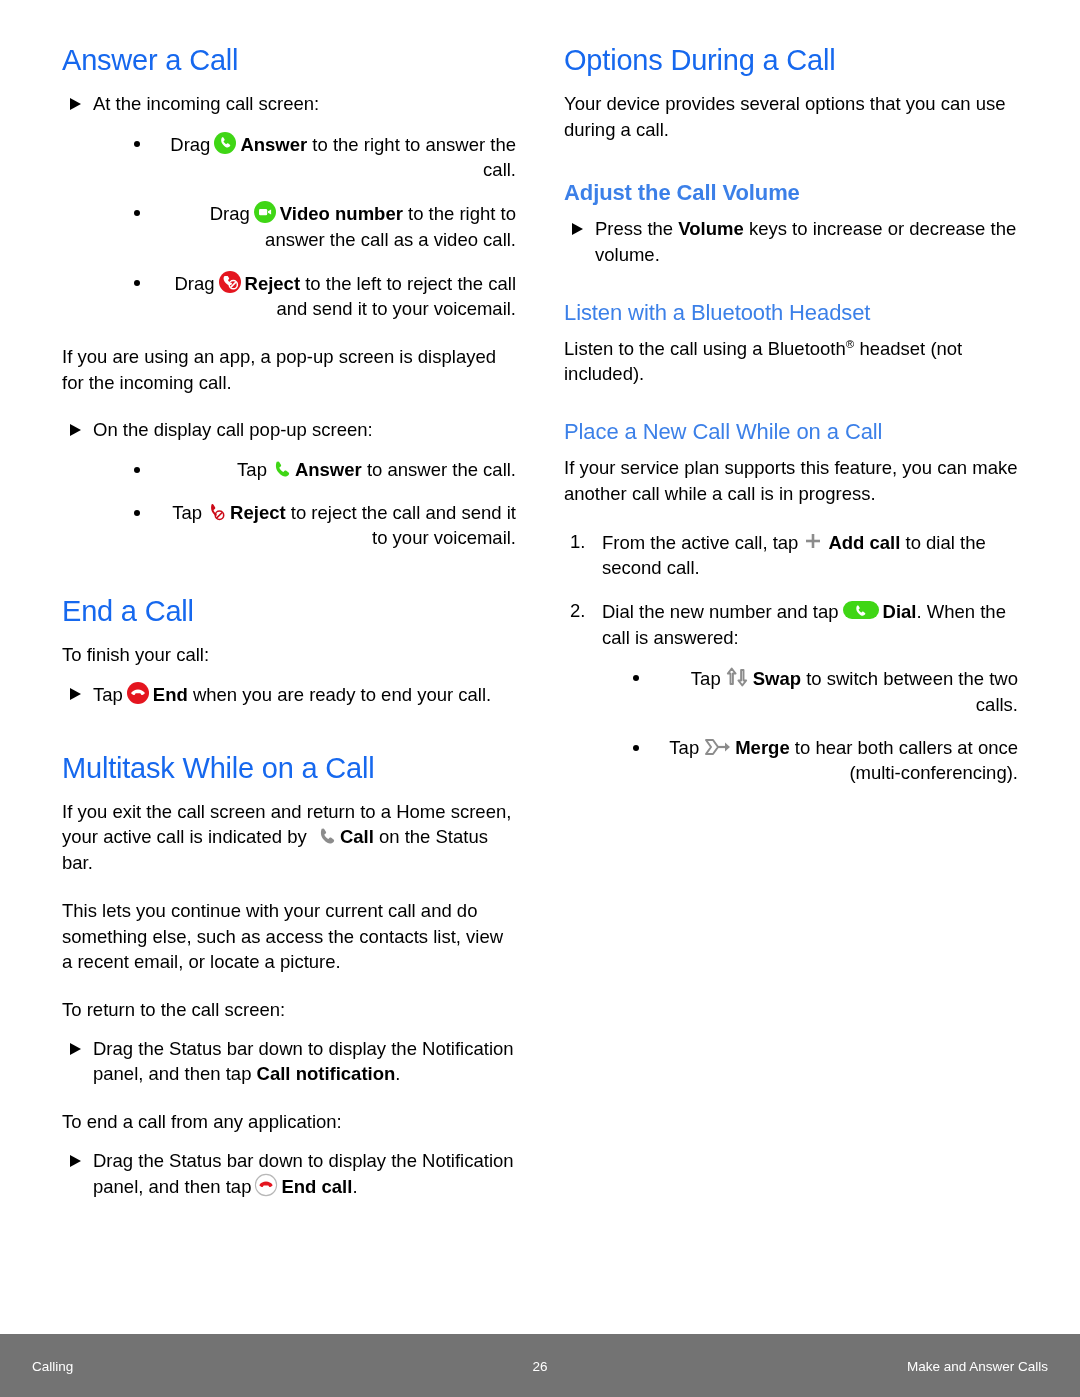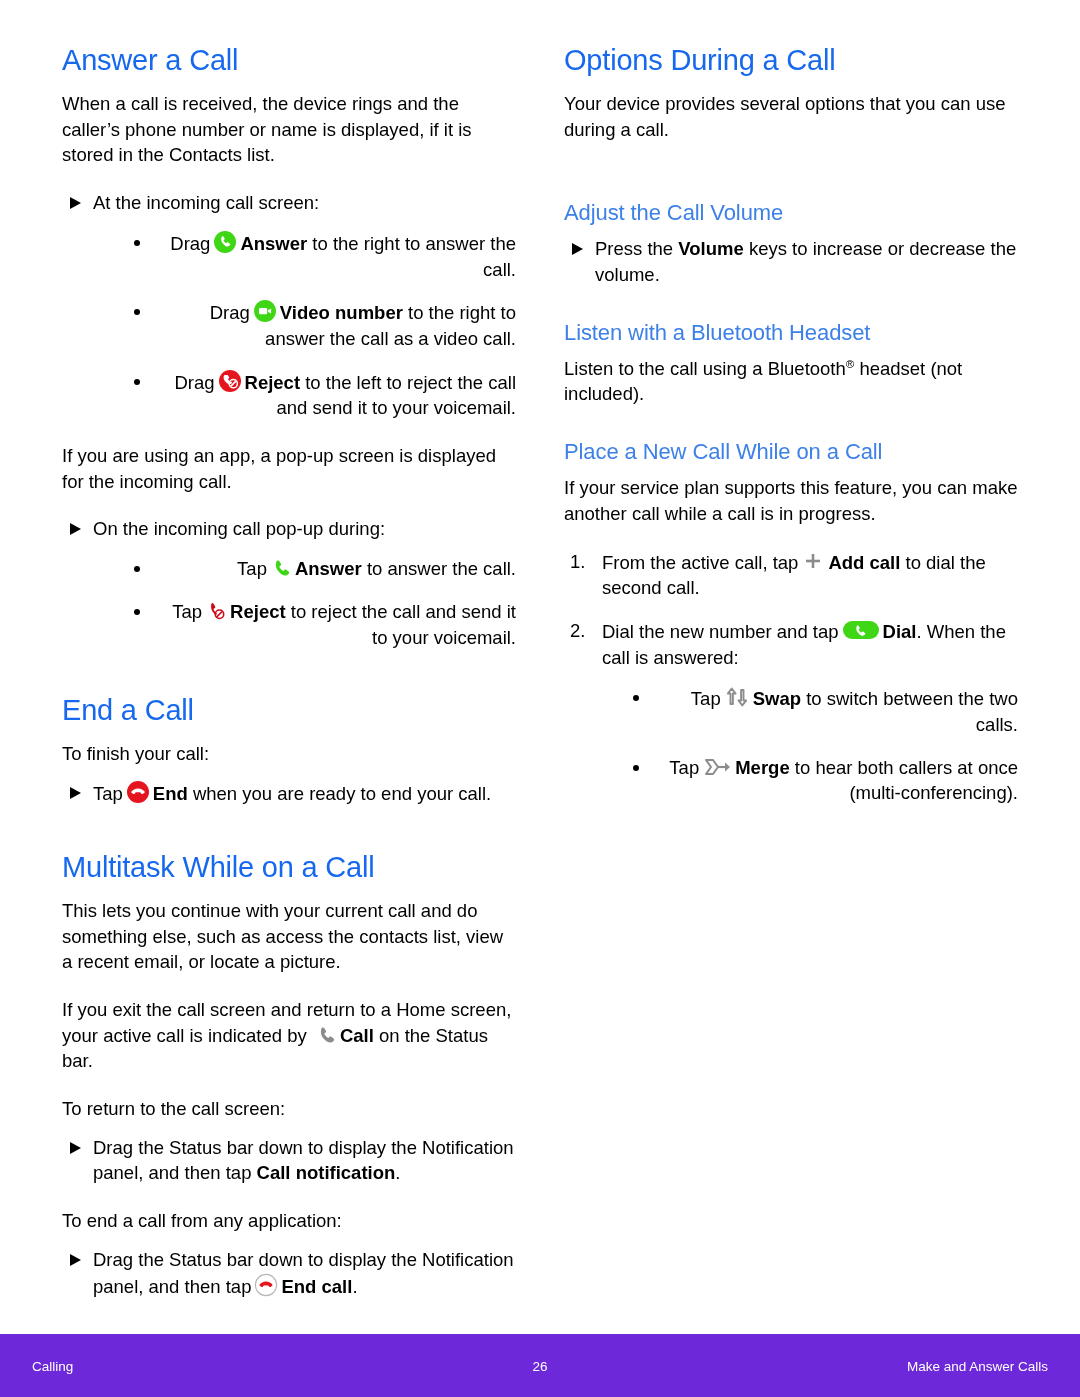--- a/index.html
+++ b/index.html
@@ -39,21 +39,21 @@
   h1.sec-title.spaced { margin-top: 44px; }
 
   h2.sub-title {
     color: #3c80e8;
     font-size: 22px;
     font-weight: normal;
     line-height: 1.18;
     margin: 32px 0 10px 0;
     letter-spacing: -0.1px;
   }
-  h2.sub-title.first { margin-top: 58px; }
+  h2.sub-title.first { margin-top: 38px; font-weight: bold; }
 
   p.body {
     font-size: 18.5px;
     line-height: 1.39;
     margin: 0 0 22px 0;
   }
   p.body.lead-in { margin-bottom: 13px; }
 
   
   ul.arrow-list, ul.dot-list, ol.num-list {
@@ -131,21 +131,21 @@
     margin: 0 3px;
   }
   .icon svg { display: block; }
   .sup { font-size: 0.62em; vertical-align: super; }
 
   
   .footer-bar {
     position: absolute;
     left: 0; bottom: 0;
     width: 1080px; height: 63px;
-    background: #6d28d9;
+    background: #737373;
     color: #ffffff;
   }
   .footer-inner {
     position: relative;
     width: 100%; height: 100%;
   }
   .footer-left {
     position: absolute;
     left: 32px; top: 50%;
     transform: translateY(-50%);
@@ -167,21 +167,20 @@
 </head>
 <body>
 
 <div class="page">
   <div class="columns">
 
     <div class="col">
 
       <h1 class="sec-title">Answer a Call</h1>
 
-      <p class="body">When a call is received, the device rings and the caller’s phone number or name is displayed, if it is stored in the Contacts list.</p>
 
       <ul class="arrow-list">
         <li>
           <span>At the incoming call screen:</span>
 
           <ul class="dot-list">
             <li><span>Drag</span><span class="icon"><svg width="24" height="24" viewBox="0 0 24 24">
                     <circle cx="12" cy="12" r="11" fill="#3fd615"></circle>
                     <path d="M9.1 6.3c.4-.3 1-.2 1.3.2l1.1 1.7c.3.4.2.9-.1 1.2l-.7.6c-.1.1-.2.3-.1.5.3.8 1.4 2 2.3 2.6.2.1.4.1.5 0l.7-.6c.3-.3.9-.3 1.2 0l1.6 1.2c.4.3.5.9.2 1.3-1.1 1.5-2.8 1.9-4.5.9-1.7-1-3.5-3-4.1-4.7-.6-1.7-.3-3.5.6-4.9z" fill="#ffffff"></path>
                   </svg></span><b>Answer</b><span> to the right to answer the call.</span></li>
@@ -197,21 +196,21 @@
                     <line x1="12.7" y1="17.4" x2="17.9" y2="12.1" stroke="#ffffff" stroke-width="1.5"></line>
                   </svg></span><b>Reject</b><span> to the left to reject the call and send it to your voicemail.</span></li>
           </ul>
         </li>
       </ul>
 
       <p class="body">If you are using an app, a pop-up screen is displayed for the incoming call.</p>
 
       <ul class="arrow-list">
         <li>
-          <span>On the incoming call pop-up during:</span>
+          <span>On the display call pop-up screen:</span>
 
           <ul class="dot-list">
             <li><span>Tap</span><span class="icon"><svg width="22" height="22" viewBox="0 0 24 24">
                     <path d="M8.2 4.2c.6-.5 1.6-.3 2 .4l1.7 2.7c.4.7.3 1.5-.3 2l-1.1.9c-.2.2-.3.5-.2.8.5 1.3 2.2 3.2 3.7 4.1.3.2.6.1.8-.1l1.1-1c.5-.5 1.4-.5 1.9 0l2.5 1.9c.6.5.8 1.5.3 2.1-1.7 2.3-4.5 2.9-7.1 1.4-2.7-1.6-5.6-4.8-6.5-7.5-1-2.7-.5-5.5.3-7.7z" fill="#3fd615"></path>
                   </svg></span><b>Answer</b><span> to answer the call.</span></li>
             <li><span>Tap</span><span class="icon"><svg width="22" height="22" viewBox="0 0 24 24">
                     <path d="M7.3 3.6c.6-.5 1.6-.3 2 .4l1.7 2.7c.4.7.3 1.5-.3 2l-1.1.9c-.2.2-.3.5-.2.8.5 1.3 2 2.9 3.4 3.8l-.4 2.2c-1.9-.6-4.3-3.4-5.1-5.6-1-2.7-.8-5-.0-7.2z" fill="#cc0a18"></path>
                     <circle cx="15.8" cy="15.5" r="4.6" fill="none" stroke="#cc0a18" stroke-width="1.7"></circle>
                     <line x1="12.6" y1="18.7" x2="19" y2="12.3" stroke="#cc0a18" stroke-width="1.7"></line>
                   </svg></span><b>Reject</b><span> to reject the call and send it to your voicemail.</span></li>
@@ -225,25 +224,25 @@
 
       <ul class="arrow-list">
         <li><span>Tap</span><span class="icon"><svg width="24" height="24" viewBox="0 0 24 24">
                 <circle cx="12" cy="12" r="11" fill="#e4151f"></circle>
                 <path d="M12 8.4c-2.9 0-5.4 1.3-6.6 3.2-.3.5-.1 1.1.4 1.4l1.7.9c.5.2 1.1.1 1.4-.4l.6-.9c.2-.2.4-.3.7-.3h3.6c.3 0 .5.1.7.3l.6.9c.3.5.9.6 1.4.4l1.7-.9c.5-.3.7-.9.4-1.4-1.2-1.9-3.7-3.2-6.6-3.2z" fill="#ffffff"></path>
               </svg></span><b>End</b><span> when you are ready to end your call.</span></li>
       </ul>
 
       <h1 class="sec-title spaced">Multitask While on a Call</h1>
 
-      <p class="body">This lets you continue with your current call and do something else, such as access the contacts list, view a recent email, or locate a picture.</p>
-
       <p class="body"><span>If you exit the call screen and return to a Home screen, your active call is indicated by </span><span class="icon"><svg width="22" height="22" viewBox="0 0 24 24">
               <path d="M8.2 4.2c.6-.5 1.6-.3 2 .4l1.7 2.7c.4.7.3 1.5-.3 2l-1.1.9c-.2.2-.3.5-.2.8.5 1.3 2.2 3.2 3.7 4.1.3.2.6.1.8-.1l1.1-1c.5-.5 1.4-.5 1.9 0l2.5 1.9c.6.5.8 1.5.3 2.1-1.7 2.3-4.5 2.9-7.1 1.4-2.7-1.6-5.6-4.8-6.5-7.5-1-2.7-.5-5.5.3-7.7z" fill="#8c8c8c"></path>
             </svg></span><b>Call</b><span> on the Status bar.</span></p>
+
+      <p class="body">This lets you continue with your current call and do something else, such as access the contacts list, view a recent email, or locate a picture.</p>
 
       <p class="body lead-in">To return to the call screen:</p>
 
       <ul class="arrow-list">
         <li><span>Drag the Status bar down to display the Notification panel, and then tap </span><b>Call notification</b><span>.</span></li>
       </ul>
 
       <p class="body lead-in">To end a call from any application:</p>
 
       <ul class="arrow-list">

